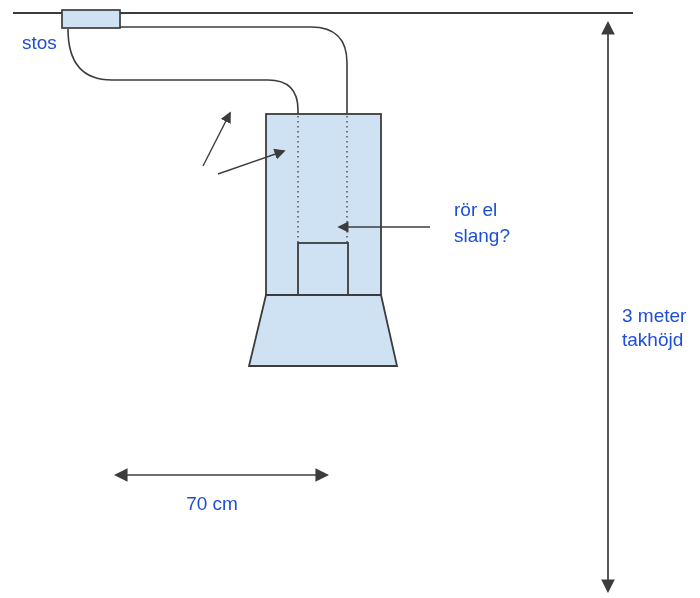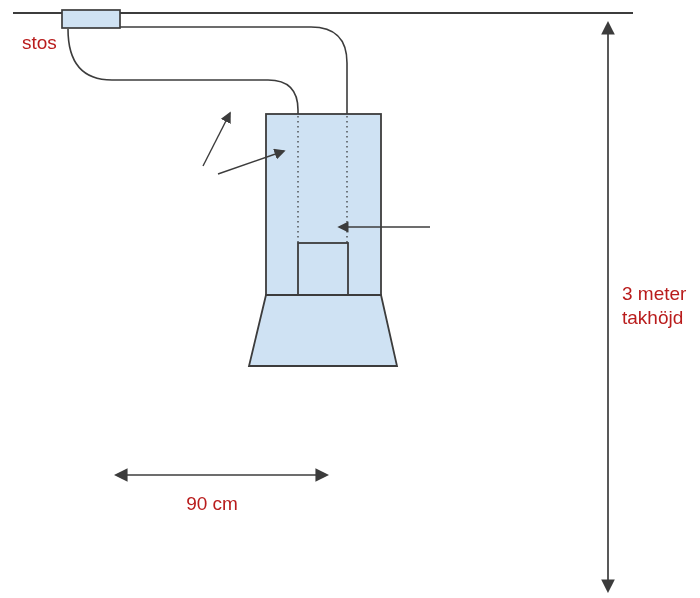--- a/index.html
+++ b/index.html
@@ -6,21 +6,21 @@
   .canvas{
     position:relative;
     width:700px;height:598px;
     background:#ffffff;
     font-family:"Liberation Sans", sans-serif;
     overflow:hidden;
   }
   .canvas svg{position:absolute;left:0;top:0;}
   .label{
     position:absolute;
-    color:#b91c1c;
+    color:#1d4ed8;
     font-size:19px;
     line-height:24px;
     white-space:pre-line;
   }
   .label-90cm{text-align:center;}
 </style>
 </head>
 <body>
 
 <div class="canvas">
@@ -58,19 +58,21 @@
 
       <line x1="608" y1="23" x2="608" y2="591" stroke-width="1.7" marker-start="url(#ah)" marker-end="url(#ah)"></line>
 
       <line x1="116" y1="475" x2="327" y2="475" stroke-width="1.7" marker-start="url(#ah)" marker-end="url(#ah)"></line>
     </g>
   </svg>
 
   <div class="label" style="left:22px; top:31px;">stos</div>
 
 
+  <div class="label" style="left:454px; top:197px; line-height:26px;">rör el
+slang?</div>
 
-  <div class="label" style="left:622px; top:282px;">3 meter
+  <div class="label" style="left:622px; top:304px;">3 meter
 takhöjd</div>
 
-  <div class="label label-90cm" style="left:162px; top:492px; width:100px;">90 cm</div>
+  <div class="label label-90cm" style="left:162px; top:492px; width:100px;">70 cm</div>
 
 </div>
 
 </body></html>

